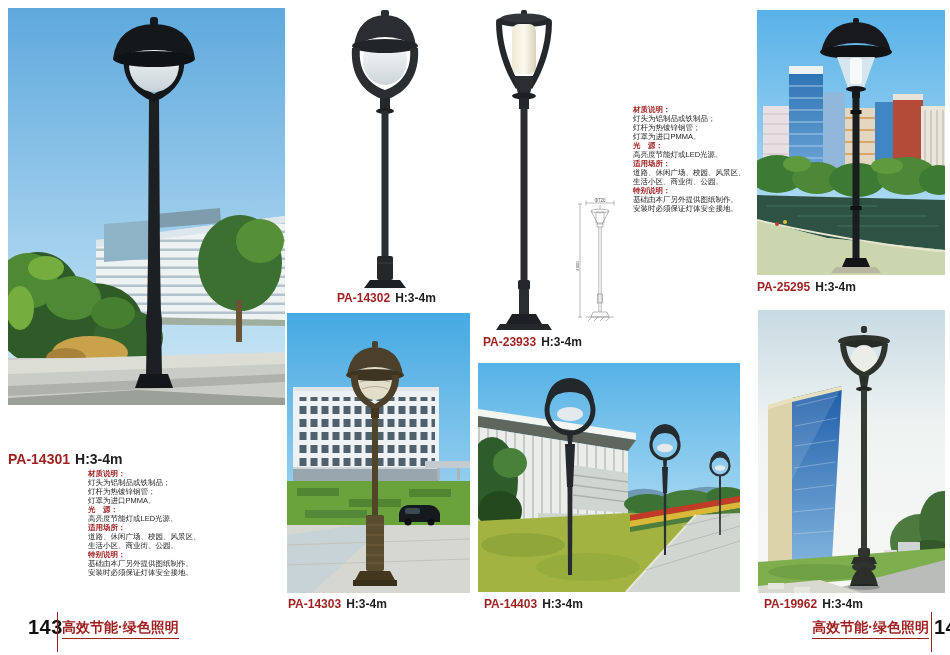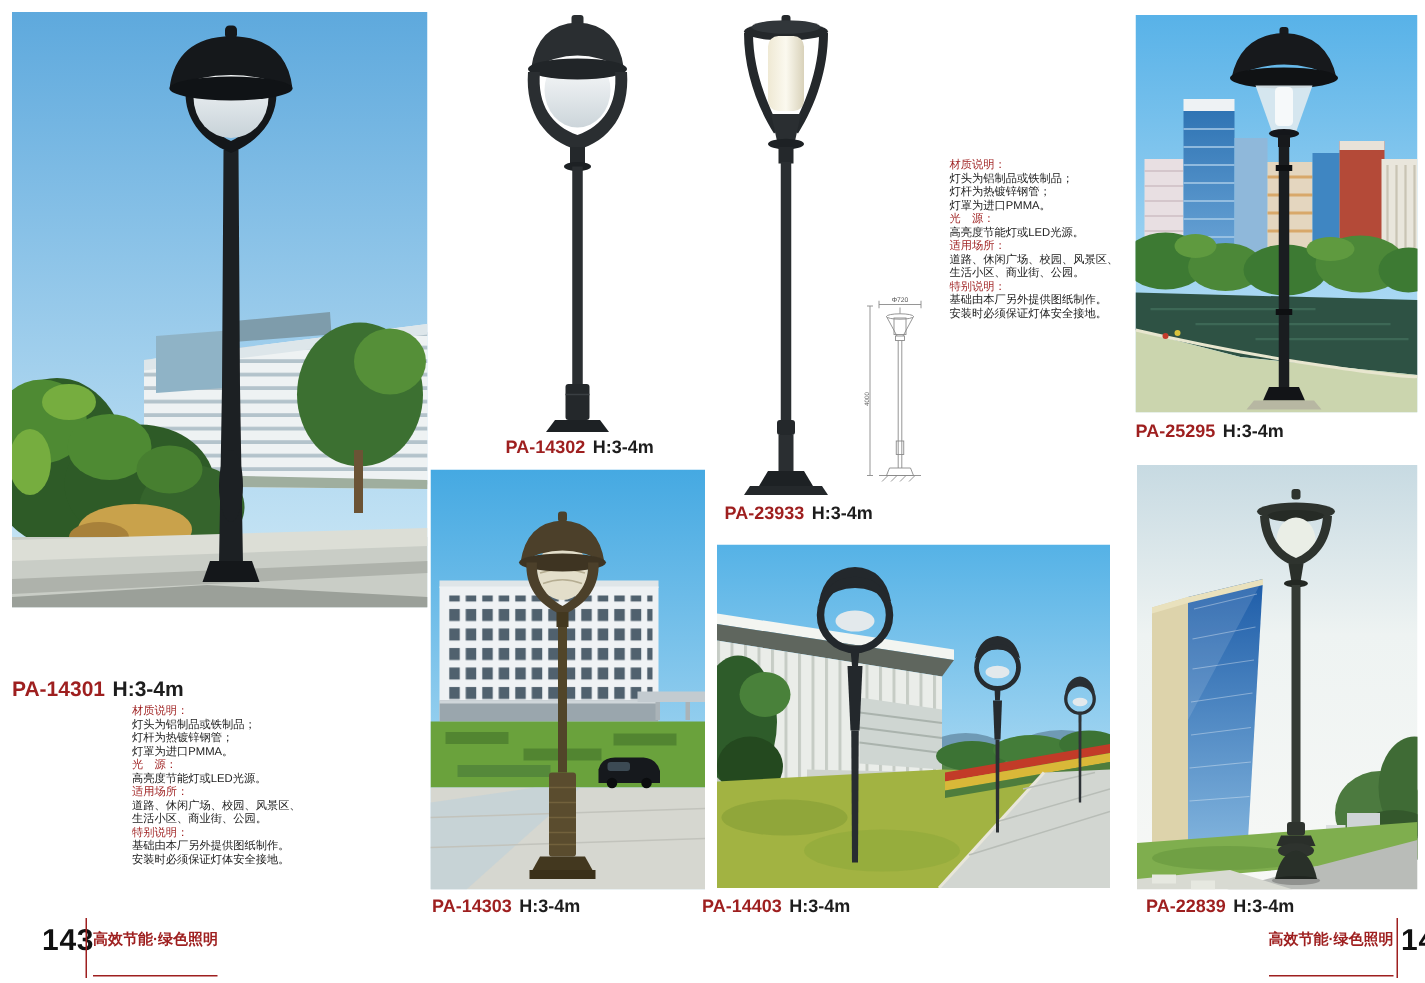--- a/index.html
+++ b/index.html
@@ -3,25 +3,25 @@
 <meta charset="utf-8">
 <style>
   html,body{margin:0;padding:0;background:#ffffff;}
   body{width:950px;height:655px;position:relative;font-family:"Liberation Sans",sans-serif;overflow:hidden;}
   .abs{position:absolute;}
   .plabel{position:absolute;font-weight:700;white-space:nowrap;color:#1d1d1d;}
   .plabel .code{color:var(--accent,#9e1f1f);margin-right:5px;}
   .lg{font-size:14px;margin-top:44px;}
   .md{font-size:12px;}
   .spec{position:absolute;font-size:7.5px;line-height:9px;color:#222;}
-  .spec .sh{color:var(--accent,#9e1f1f);font-weight:400;}
+  .spec .sh{color:var(--accent,#9e1f1f);font-weight:700;}
   .spec .sb{color:#222;}
   .fnum{position:absolute;font-size:20px;font-weight:700;color:#111;letter-spacing:0.5px;}
   .fbar{position:absolute;width:1px;height:40px;background:var(--accent,#9e1f1f);}
-  .fslogan{position:absolute;font-size:10px;font-weight:700;color:var(--accent,#9e1f1f);border-bottom:1px solid var(--accent,#9e1f1f);padding-bottom:17px;white-space:nowrap;}
+  .fslogan{position:absolute;font-size:14px;font-weight:700;color:var(--accent,#9e1f1f);border-bottom:1px solid var(--accent,#9e1f1f);padding-bottom:1px;white-space:nowrap;}
   svg{display:block;}
 </style>
 </head>
 <body>
 
 <svg class="abs" style="left:8px;top:8px" width="277" height="397" viewBox="0 0 277 397">
   <defs>
     <linearGradient id="sky1" x1="0" y1="0" x2="0" y2="1">
       <stop offset="0" stop-color="#5ea9dd"></stop>
         <stop offset="0.75" stop-color="#b4daf1"></stop>
@@ -306,21 +306,21 @@
     <ellipse cx="187" cy="85" rx="8" ry="4.2" fill="#e3e9ec"></ellipse>
     <polygon points="185,96 189,96 188.6,104 185.4,104" fill="#262b2f"></polygon>
     <polygon points="184,104 190,104 189,130 185,130" fill="#262b2f"></polygon>
     <polygon points="185.7,130 188.3,130 188,192 186,192" fill="#2a2f33"></polygon>
     <path d="M232,99 Q234,89 242,88 Q250,89 252,99 Q247,94 242,94 Q237,94 232,99 Z" fill="#2a2f33"></path>
     <circle cx="242" cy="103" r="9.5" fill="none" stroke="#2a2f33" stroke-width="2.2"></circle>
     <ellipse cx="242" cy="105" rx="5" ry="2.8" fill="#e3e9ec"></ellipse>
     <polygon points="241,112 243,112 242.8,172 241.2,172" fill="#2e3337"></polygon>
   </g>
 </svg>
-<div class="plabel md" style="left:468px;top:597px">
+<div class="plabel md" style="left:484px;top:597px">
   <span class="code">PA-14403</span><span class="sz">H:3-4m</span>
 </div>
 
 <div class="fnum" style="left:28px;top:616px">143</div>
 <div class="fbar" style="left:57px;top:612px"></div>
 <div class="fslogan" style="left:62px;top:619px">高效节能·绿色照明</div>
 
 <div class="spec" style="left:633px;top:105px">
   <div class="sh">材质说明：</div>
   <div class="sb">灯头为铝制品或铁制品；</div>
@@ -450,18 +450,18 @@
     <ellipse cx="106" cy="79" rx="8" ry="2.5" fill="#232823"></ellipse>
     <rect x="103" y="80" width="6" height="158" fill="#343a34"></rect>
     <rect x="100" y="238" width="12" height="9" rx="2" fill="#2e332e"></rect>
     <polygon points="96,247 116,247 119,254 93,254" fill="#2a2f2a"></polygon>
     <ellipse cx="106" cy="257" rx="12" ry="5" fill="#2e332e"></ellipse>
     <path d="M92,276 Q96,258 106,257 Q116,258 120,276 Z" fill="#293029"></path>
     <ellipse cx="106" cy="277" rx="16" ry="3" fill="#000000" opacity="0.22"></ellipse>
   </g>
 </svg>
 <div class="plabel md" style="left:764px;top:597px">
-  <span class="code">PA-22839</span><span class="sz">H:3-4m</span>
+  <span class="code">PA-19962</span><span class="sz">H:3-4m</span>
 </div>
 
 <div class="fslogan" style="right:21px;top:619px">高效节能·绿色照明</div>
 <div class="fbar" style="left:931px;top:612px"></div>
 <div class="fnum" style="left:934px;top:616px">144</div>
 
 </body></html>

